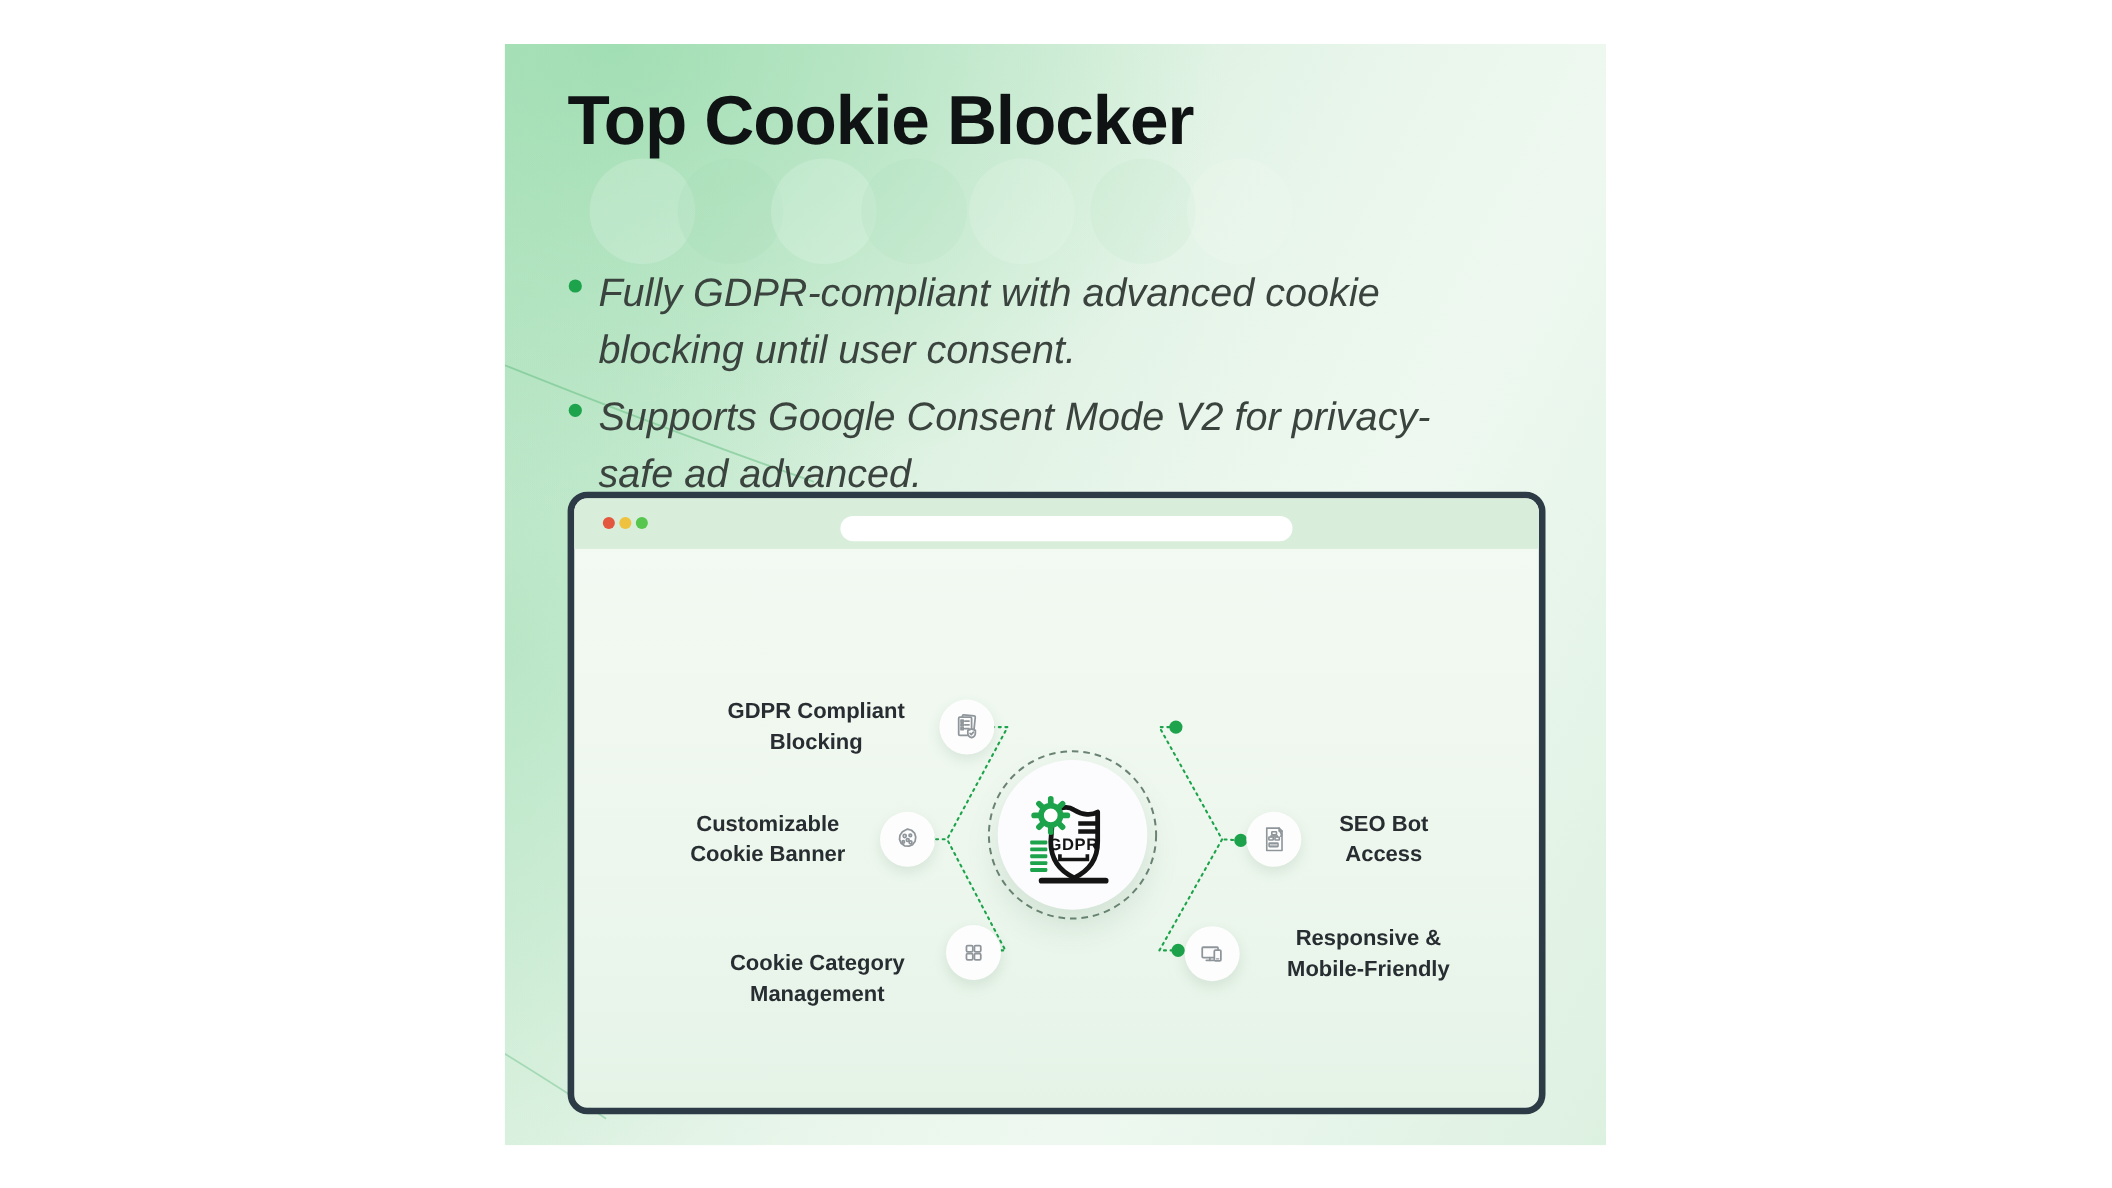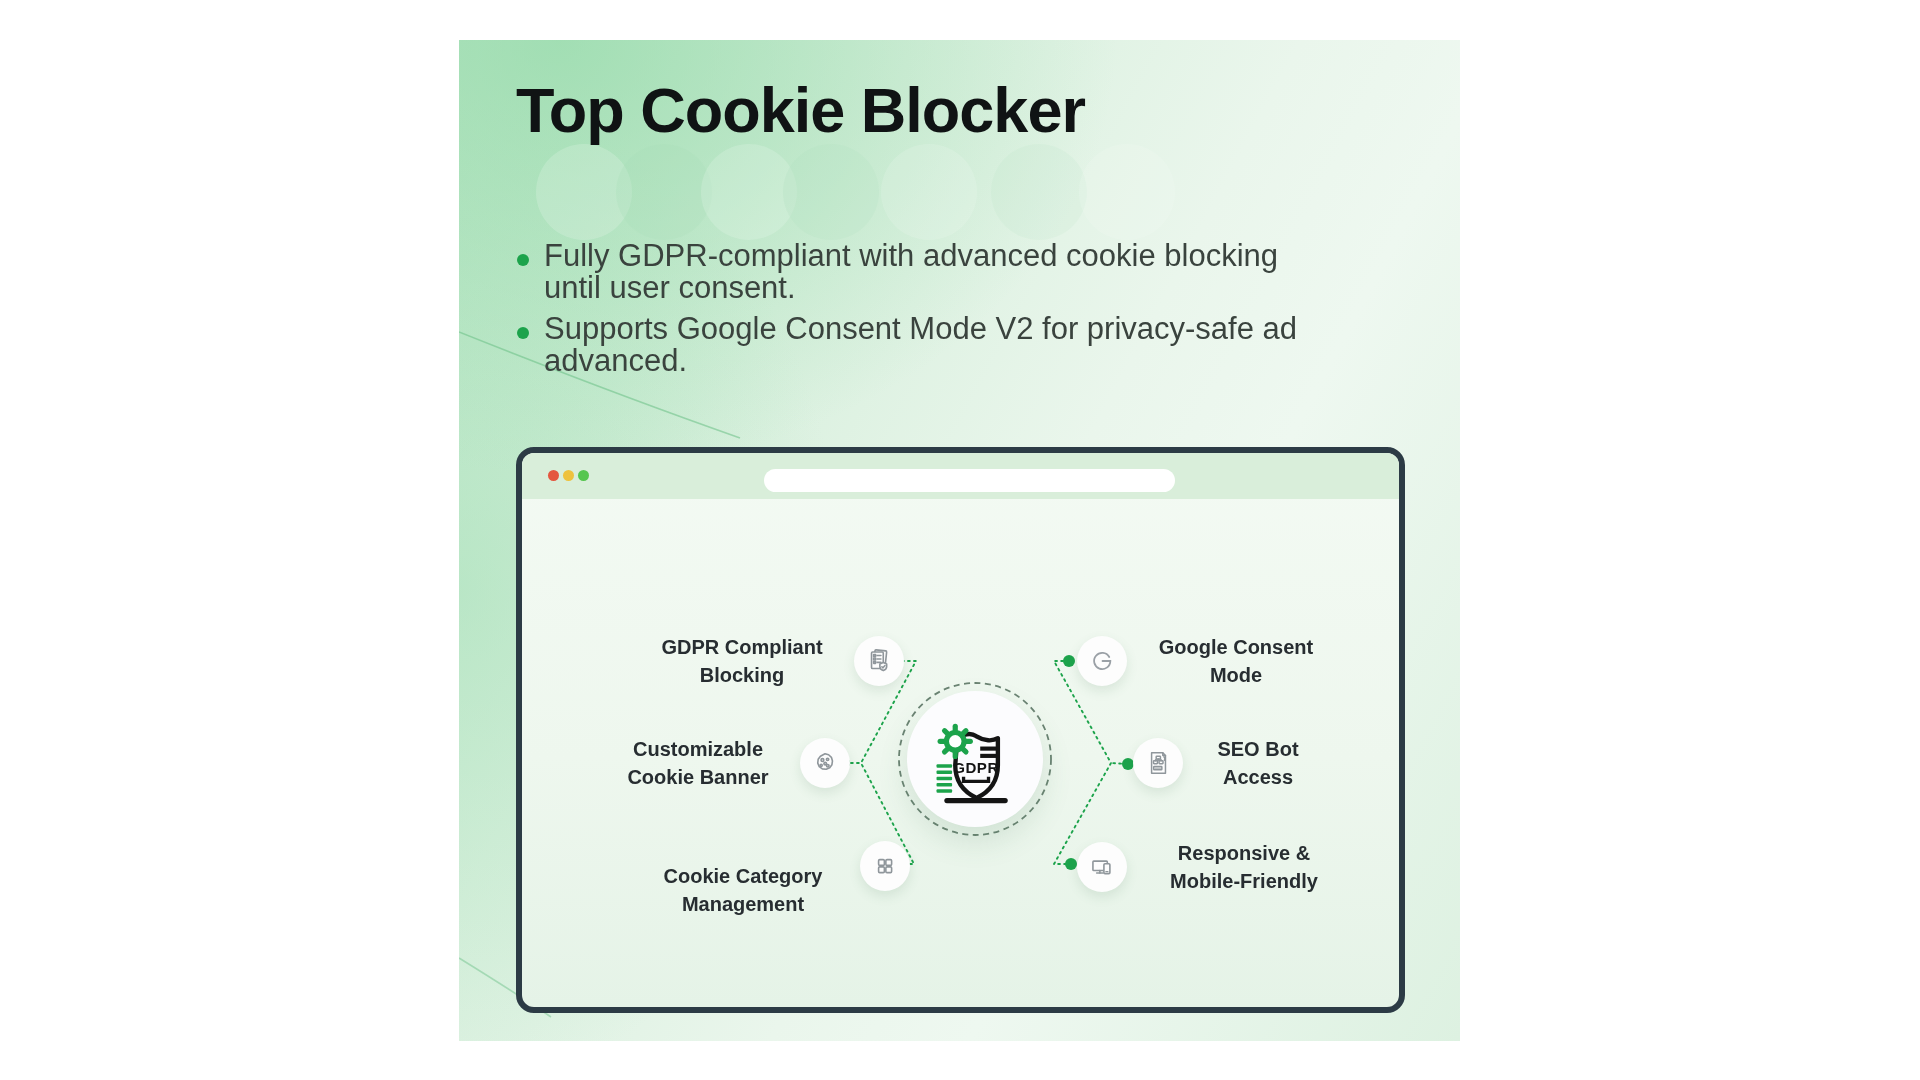--- a/index.html
+++ b/index.html
@@ -19,21 +19,21 @@
   .panel-decor{position:absolute;inset:0;pointer-events:none;}
 
   .page-title{
     position:absolute;left:57px;top:34px;
     font-size:63px;line-height:72px;font-weight:700;color:#101314;letter-spacing:-1px;
   }
 
   
   .bullets{position:absolute;left:58px;top:200px;width:824px;}
   .bullet{position:relative;padding-left:27px;margin-bottom:9px;
-    font-size:31px;line-height:32px;color:#3a433e;}
+    font-size:36px;line-height:52px;color:#3a433e;font-style:italic;}
   .bullet .dot{
     position:absolute;left:0;top:14px;width:12px;height:12px;border-radius:50%;
     background:#1ca34b;}
 
   
   .browser{
     position:absolute;left:57px;top:407px;width:889px;height:566px;
     border:6px solid #2c3b45;border-radius:18px;overflow:hidden;
     background:linear-gradient(180deg,#f3faf3 0%,#eef7ee 55%,#e5f3e7 100%);
   }
@@ -201,28 +201,20 @@
         <div class="icon-circle">
           <svg width="32" height="32" viewBox="0 0 30 30" fill="none" stroke="#8f969b" stroke-width="1.5">
             <rect x="9" y="9" width="5.4" height="5.4" rx="1.1"></rect>
             <rect x="15.8" y="9" width="5.4" height="5.4" rx="1.1"></rect>
             <rect x="9" y="15.8" width="5.4" height="5.4" rx="1.1"></rect>
             <rect x="15.8" y="15.8" width="5.4" height="5.4" rx="1.1"></rect>
           </svg>
         </div>
       </div>
 
-      <div class="feature fr1">
-        <div class="icon-circle">
-          <svg width="32" height="32" viewBox="0 0 30 30" fill="none" stroke="#9aa0a6" stroke-width="1.7" stroke-linecap="round">
-            <path d="M21.8 11.2 a7.6 7.6 0 1 0 1 3.8 h-7.3"></path>
-          </svg>
-        </div>
-        <div class="feature-label">Google Consent Mode</div>
-      </div>
       <div class="feature fr2">
         <div class="icon-circle">
           <svg width="32" height="32" viewBox="0 0 30 30" fill="none" stroke="#8f969b" stroke-width="1.4" stroke-linecap="round" stroke-linejoin="round">
             <path d="M9 5.5 h10.5 l2.5 2.5 v16.5 h-13 Z"></path>
             <path d="M19.5 5.5 v2.5 h2.5"></path>
             <rect x="13.3" y="8.6" width="4" height="2.6" rx="0.5"></rect>
             <line x1="15.3" y1="11.2" x2="15.3" y2="12.2"></line>
             <line x1="12.7" y1="12.2" x2="17.9" y2="12.2"></line>
             <line x1="12.7" y1="12.2" x2="12.7" y2="13"></line>
             <line x1="17.9" y1="12.2" x2="17.9" y2="13"></line>

